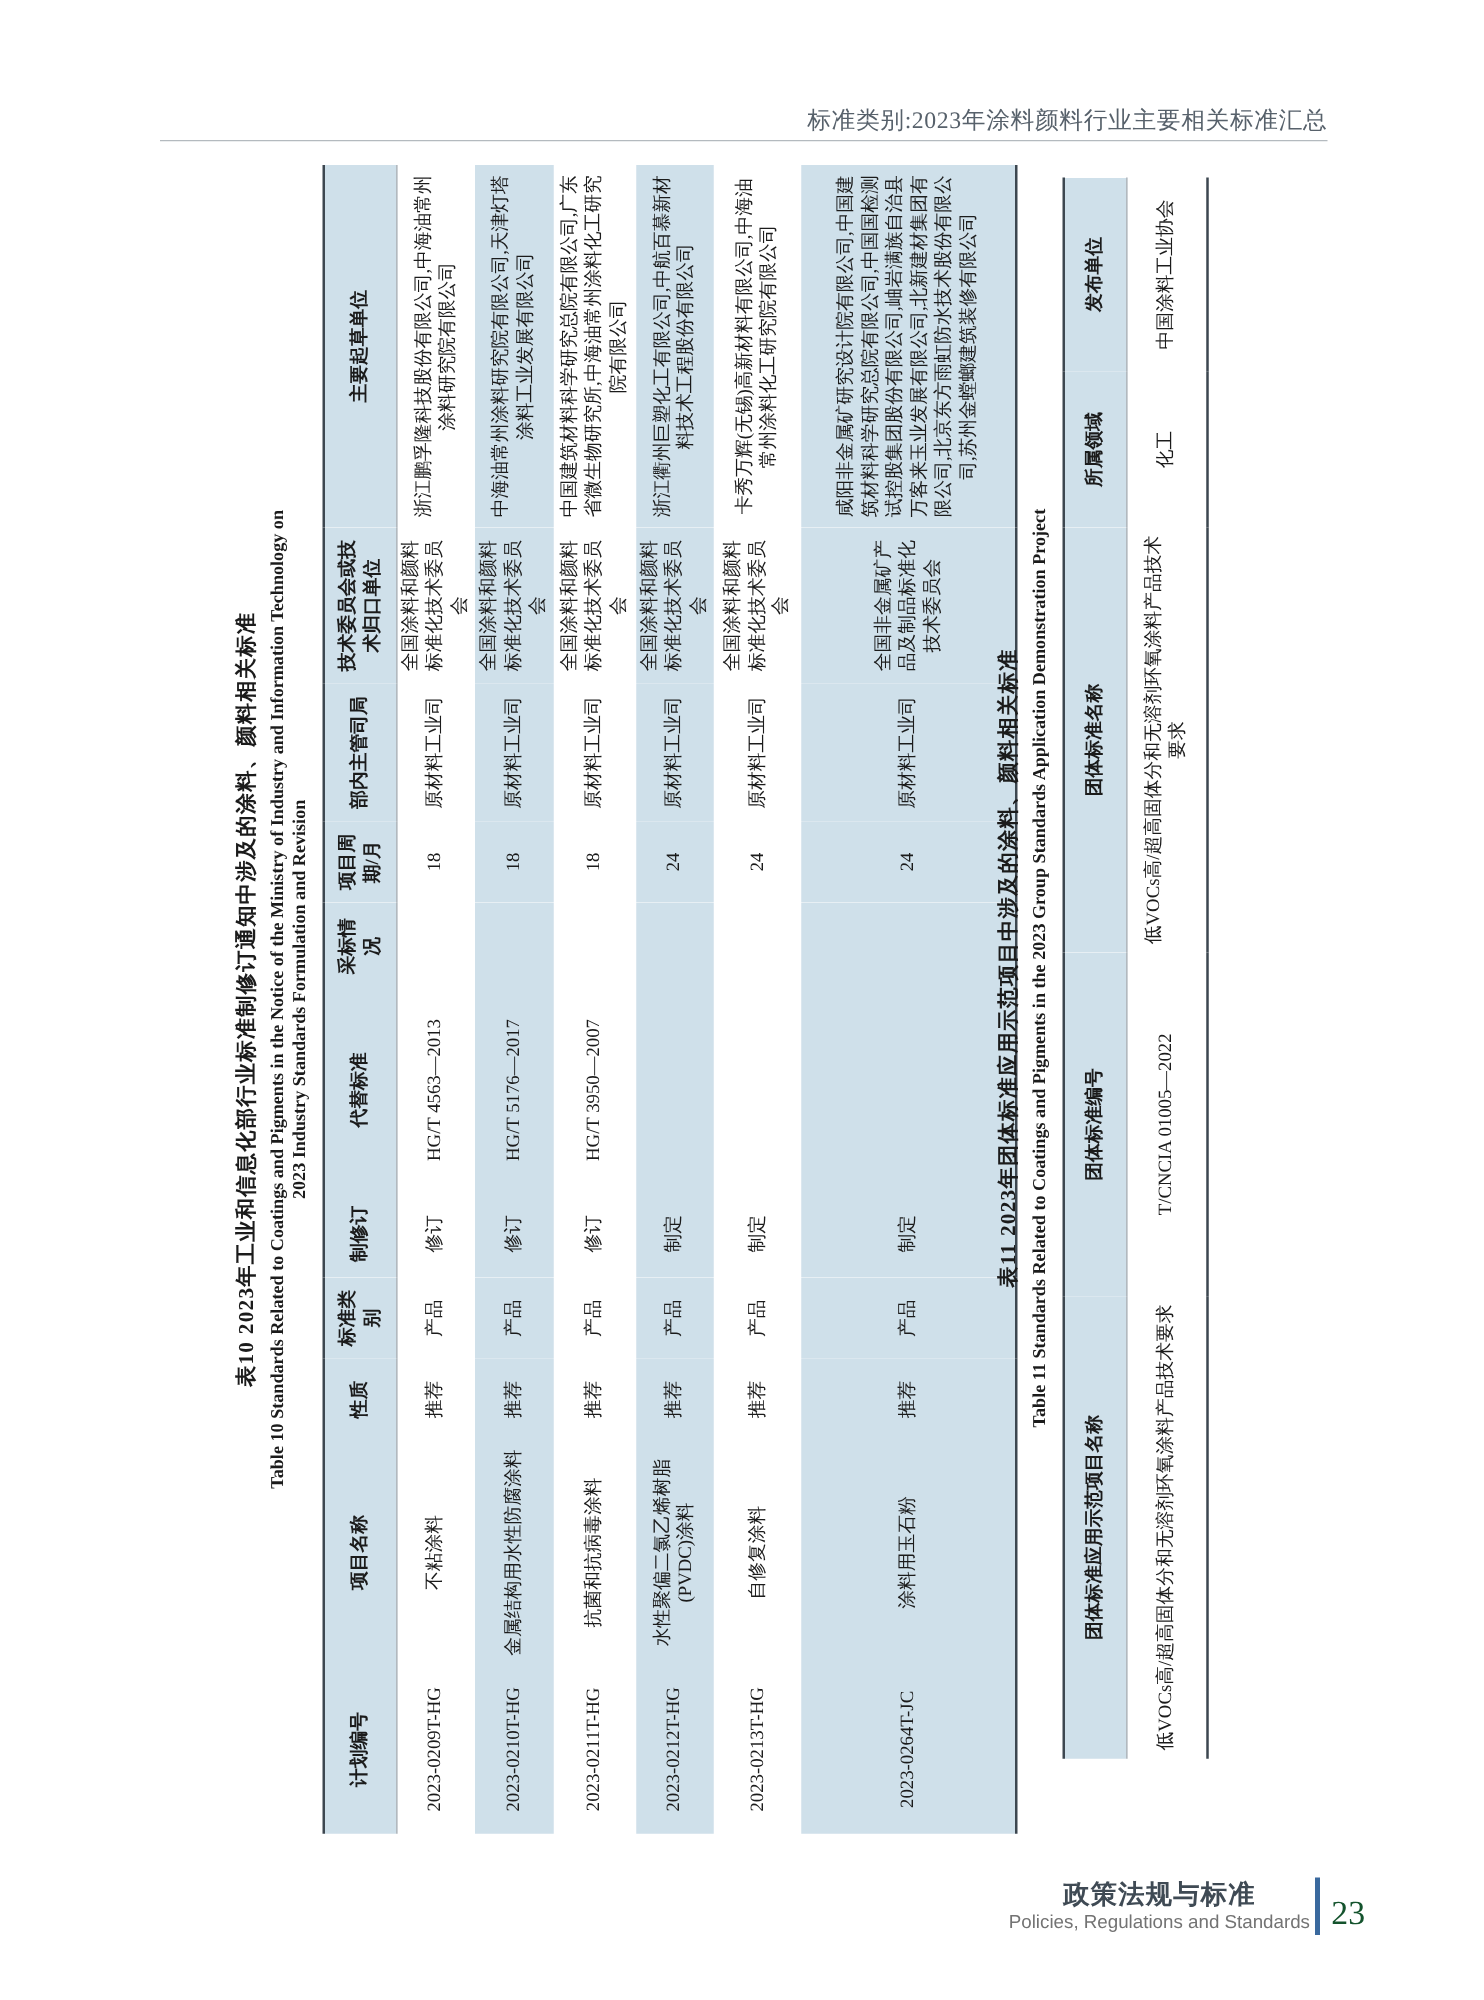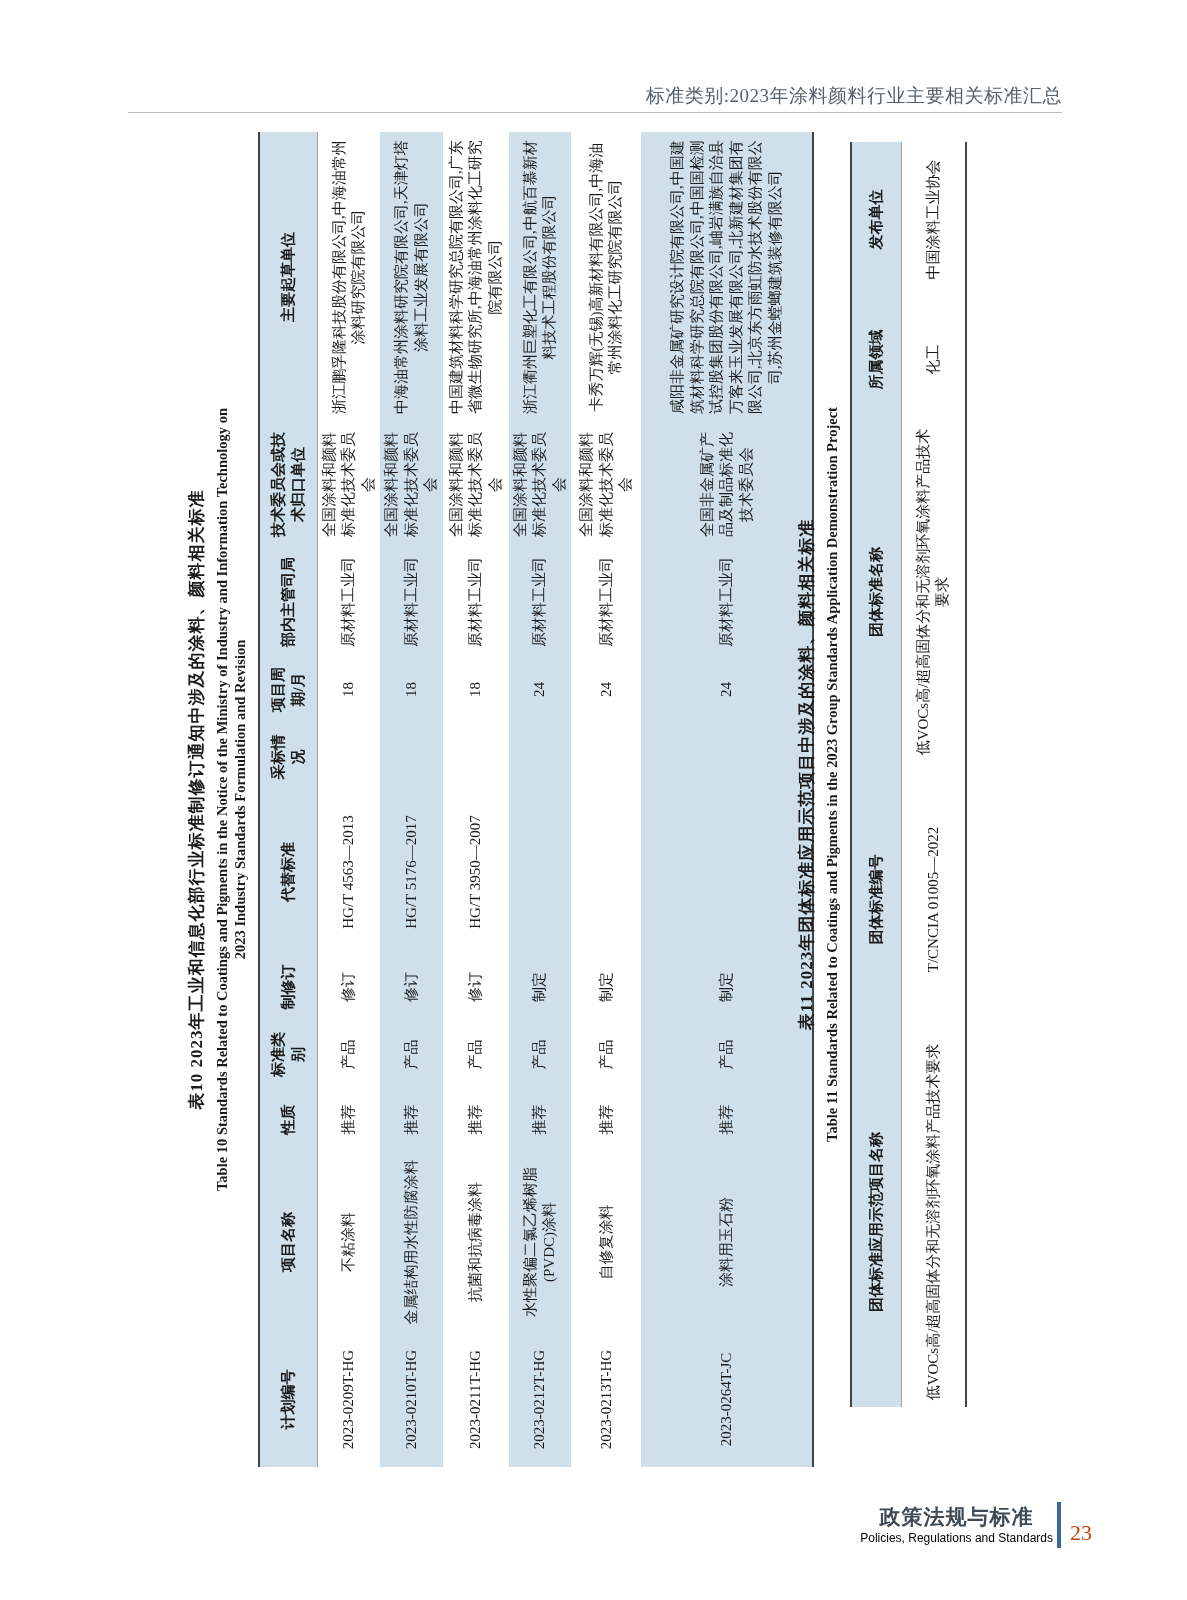--- a/index.html
+++ b/index.html
@@ -47,26 +47,26 @@
     position:absolute;right:95px;bottom:52px;
     display:flex;align-items:center;
   }
   .footer .labels{text-align:center;margin-right:4px;}
   .footer .sec-zh{
     font-family:"Liberation Sans","DejaVu Sans",sans-serif;
     font-weight:bold;font-size:21px;color:#3f4a54;letter-spacing:1px;line-height:1.1;
   }
   .footer .sec-en{
     font-family:"Liberation Sans","DejaVu Sans",sans-serif;
-    font-size:12px;color:#000000;margin-top:2px;
+    font-size:15px;color:#737373;margin-top:2px;
   }
   .footer .bar{width:4px;height:46px;background:#3a699e;margin-right:9px;}
   .footer .pagenum{
     font-family:"Liberation Serif","DejaVu Serif",serif;
-    font-size:22px;color:#c2410c;align-self:flex-end;margin-bottom:2px;
+    font-size:27px;color:#14532d;align-self:flex-end;margin-bottom:2px;
   }
 </style>
 </head>
 <body>
 
 <div class="running-head">标准类别:2023年涂料颜料行业主要相关标准汇总</div>
 <div class="head-rule"></div>
 
 <div class="rot-wrap t10-wrap">
   <div class="rot-inner t10-inner">

